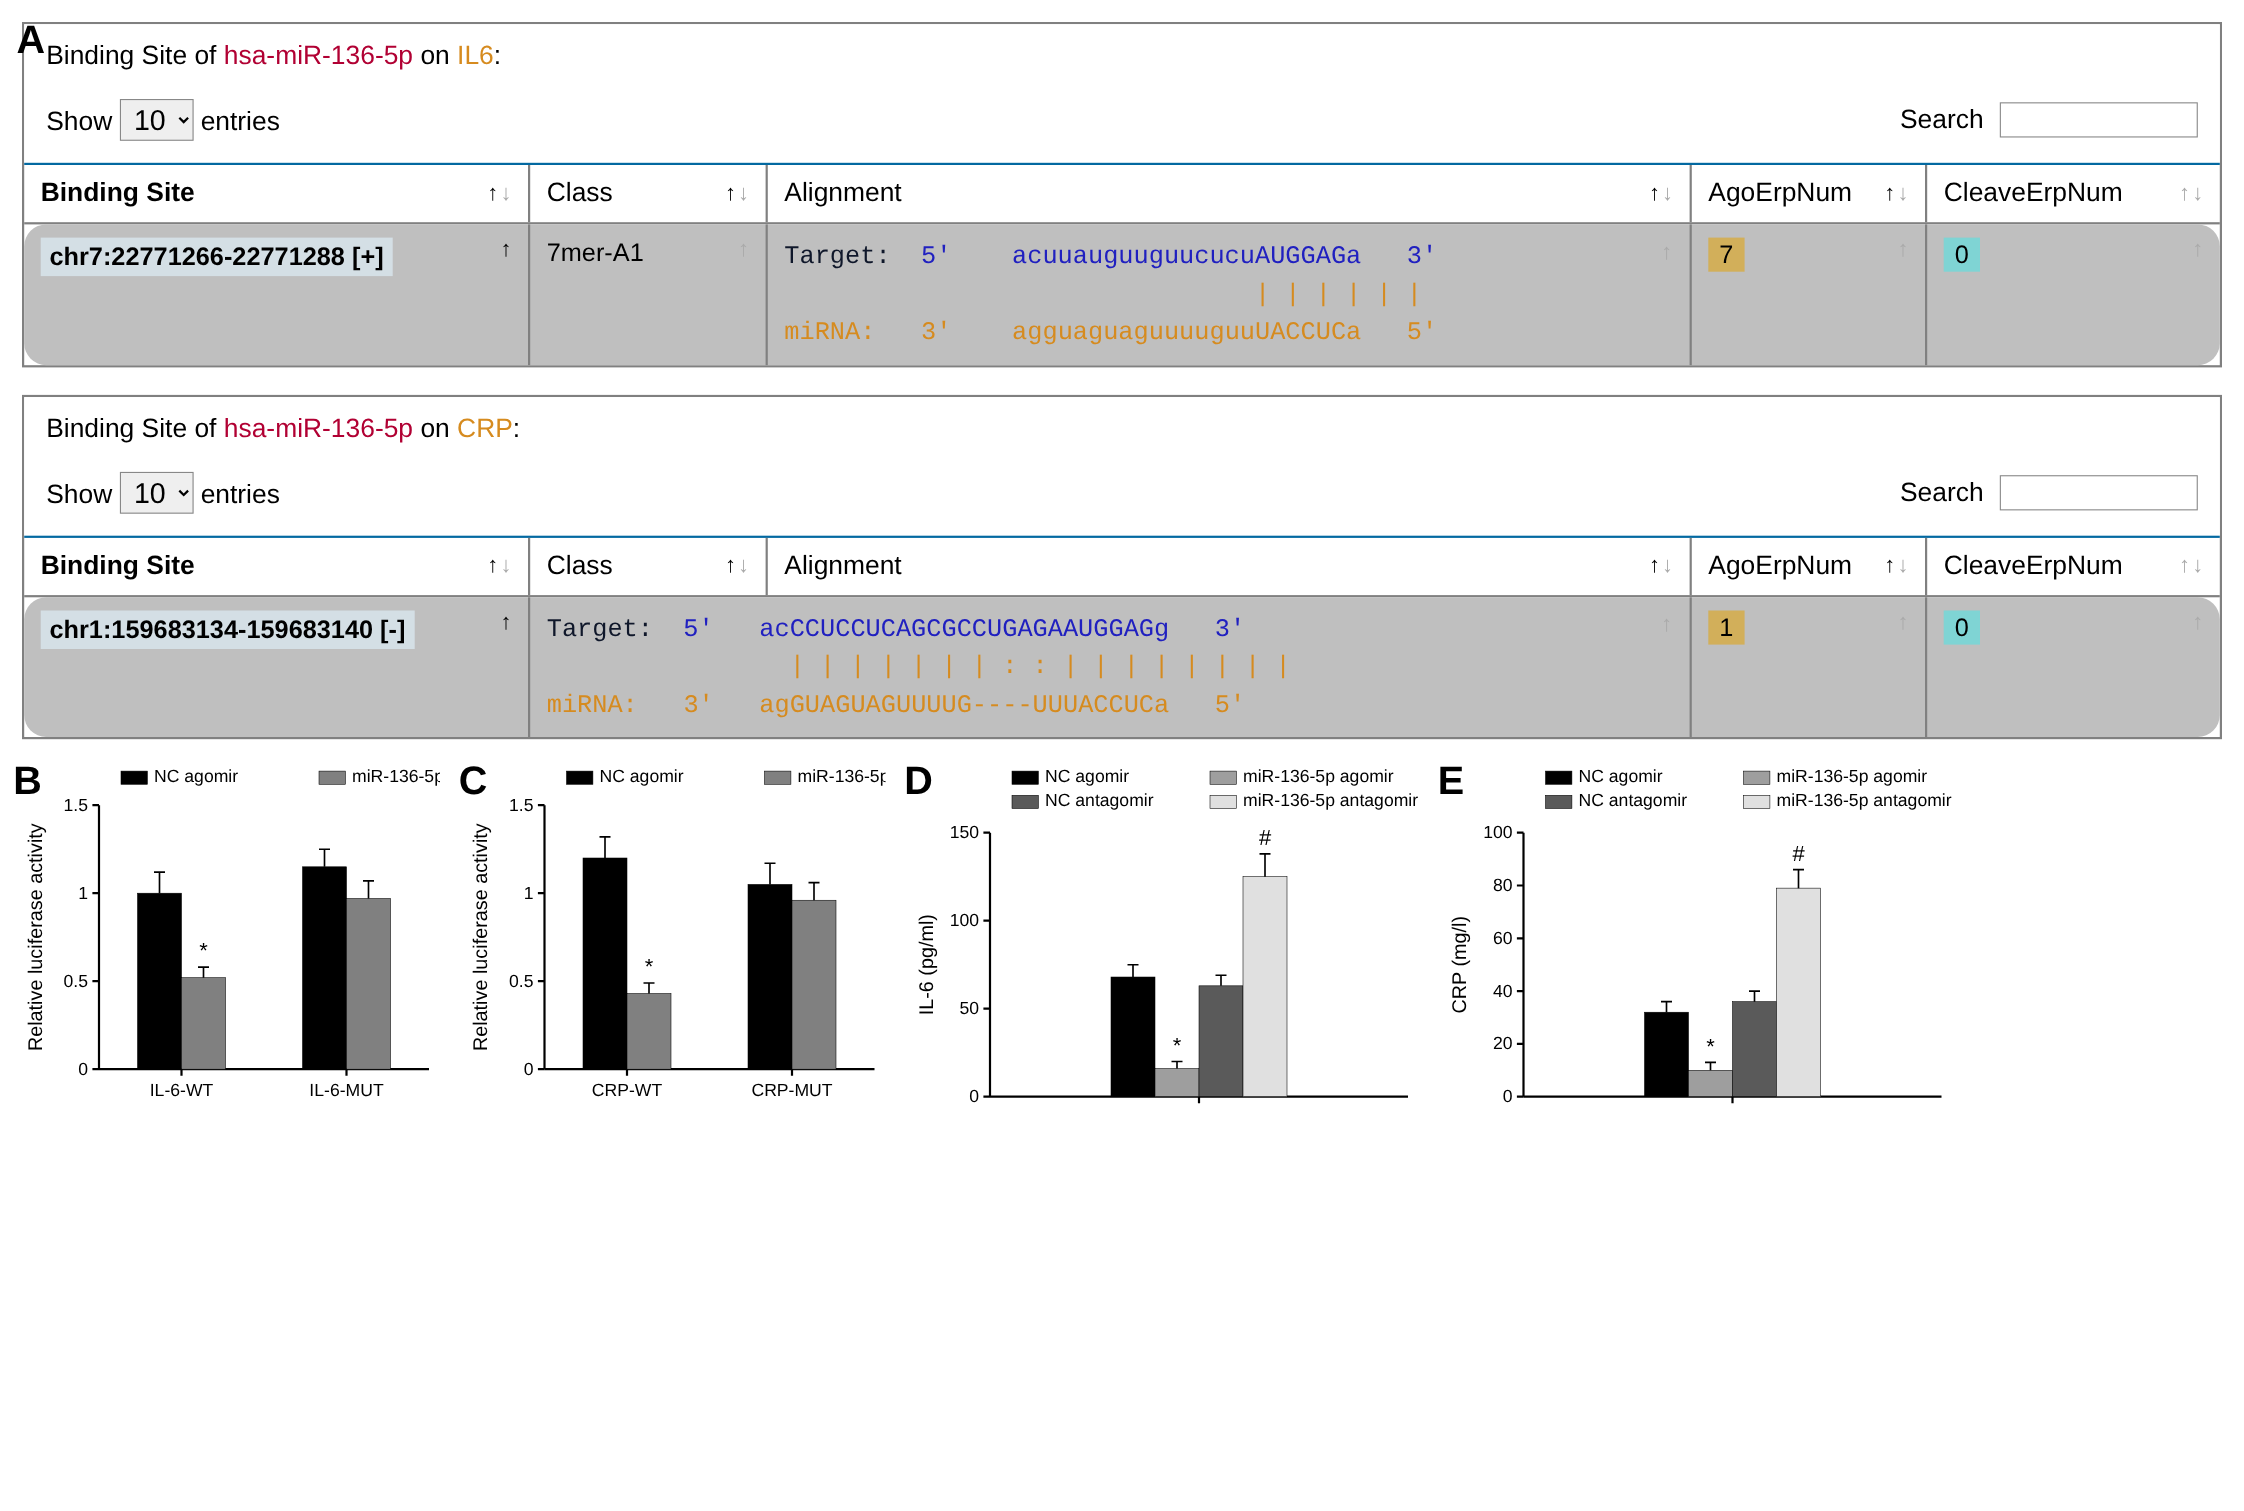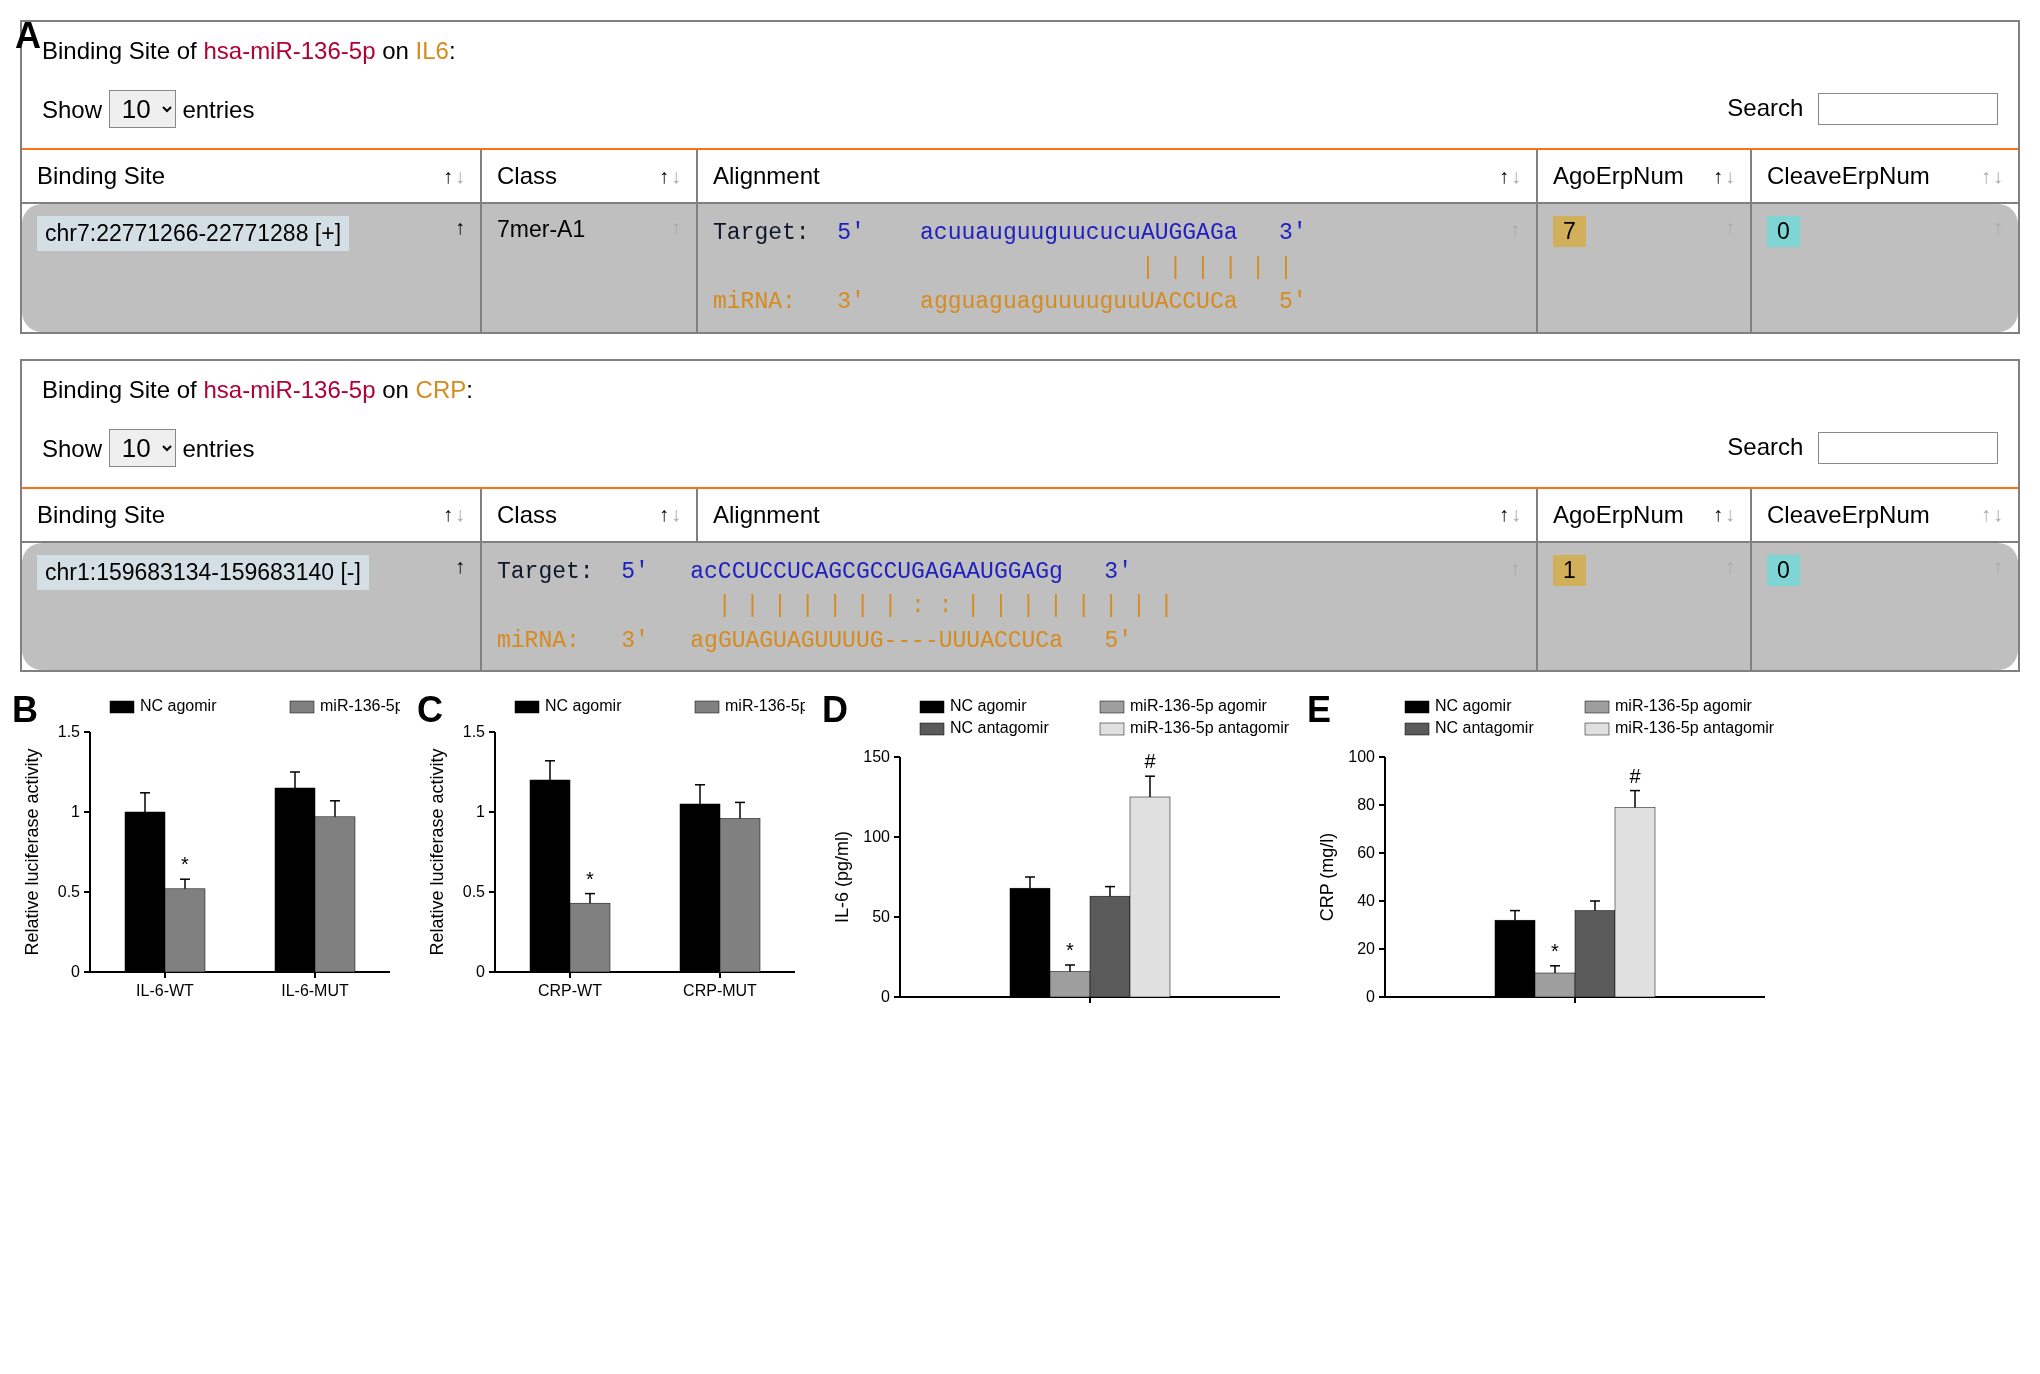--- a/index.html
+++ b/index.html
@@ -2,31 +2,31 @@
 <html><head>
 <meta charset="utf-8">
 <style>
   * { box-sizing: border-box; margin: 0; padding: 0; }
   body { font-family: Arial, Helvetica, sans-serif; background: #fff; padding: 20px; }
   .figure { width: 2000px; }
   .panel-label { font-size: 36px; font-weight: bold; font-family: Arial; }
   .top-section { position: relative; }
   .panel-a-label { position: absolute; top: -5px; left: -5px; }
   .binding-table { width: 100%; border: 2px solid #808080; margin-bottom: 25px; }
-  .table-header-row { background: #fff; padding: 15px 20px 20px 20px; border-bottom: 2px solid #f97316; }
+  .table-header-row { background: #fff; padding: 15px 20px 20px 20px; border-bottom: 2px solid #0369a1; }
   .title-line { font-size: 24px; margin-bottom: 25px; }
   .mir-name { color: #b10033; }
   .gene-name { color: #d68b1f; }
   .controls-row { display: flex; justify-content: space-between; align-items: center; font-size: 24px; }
   .show-entries select { font-size: 26px; padding: 2px 8px; border: 1px solid #888; }
   .search-box input { font-size: 22px; width: 180px; height: 32px; border: 1px solid #888; margin-left: 8px; }
   .headers-row { display: flex; border-bottom: 2px solid #808080; }
   .col { padding: 12px 15px; font-size: 24px; border-right: 2px solid #808080; display: flex; align-items: center; justify-content: space-between; }
   .col:last-child { border-right: none; }
-  .col-binding { width: 460px; }
+  .col-binding { width: 460px; font-weight: bold; }
   .col-class { width: 216px; }
   .col-align { flex: 1; }
   .col-ago { width: 214px; }
   .col-cleave { width: 266px; }
   .sort-arrows { display: inline-flex; flex-direction: row; gap: 2px; }
   .arrow-up { color: #000; font-size: 20px; }
   .arrow-down { color: #aaa; font-size: 20px; }
   .arrow-gray { color: #aaa; font-size: 20px; }
   .data-row { display: flex; background: #bfbfbf; border-radius: 20px; }
   .data-cell { padding: 12px 15px; font-size: 23px; border-right: 2px solid #808080; }

